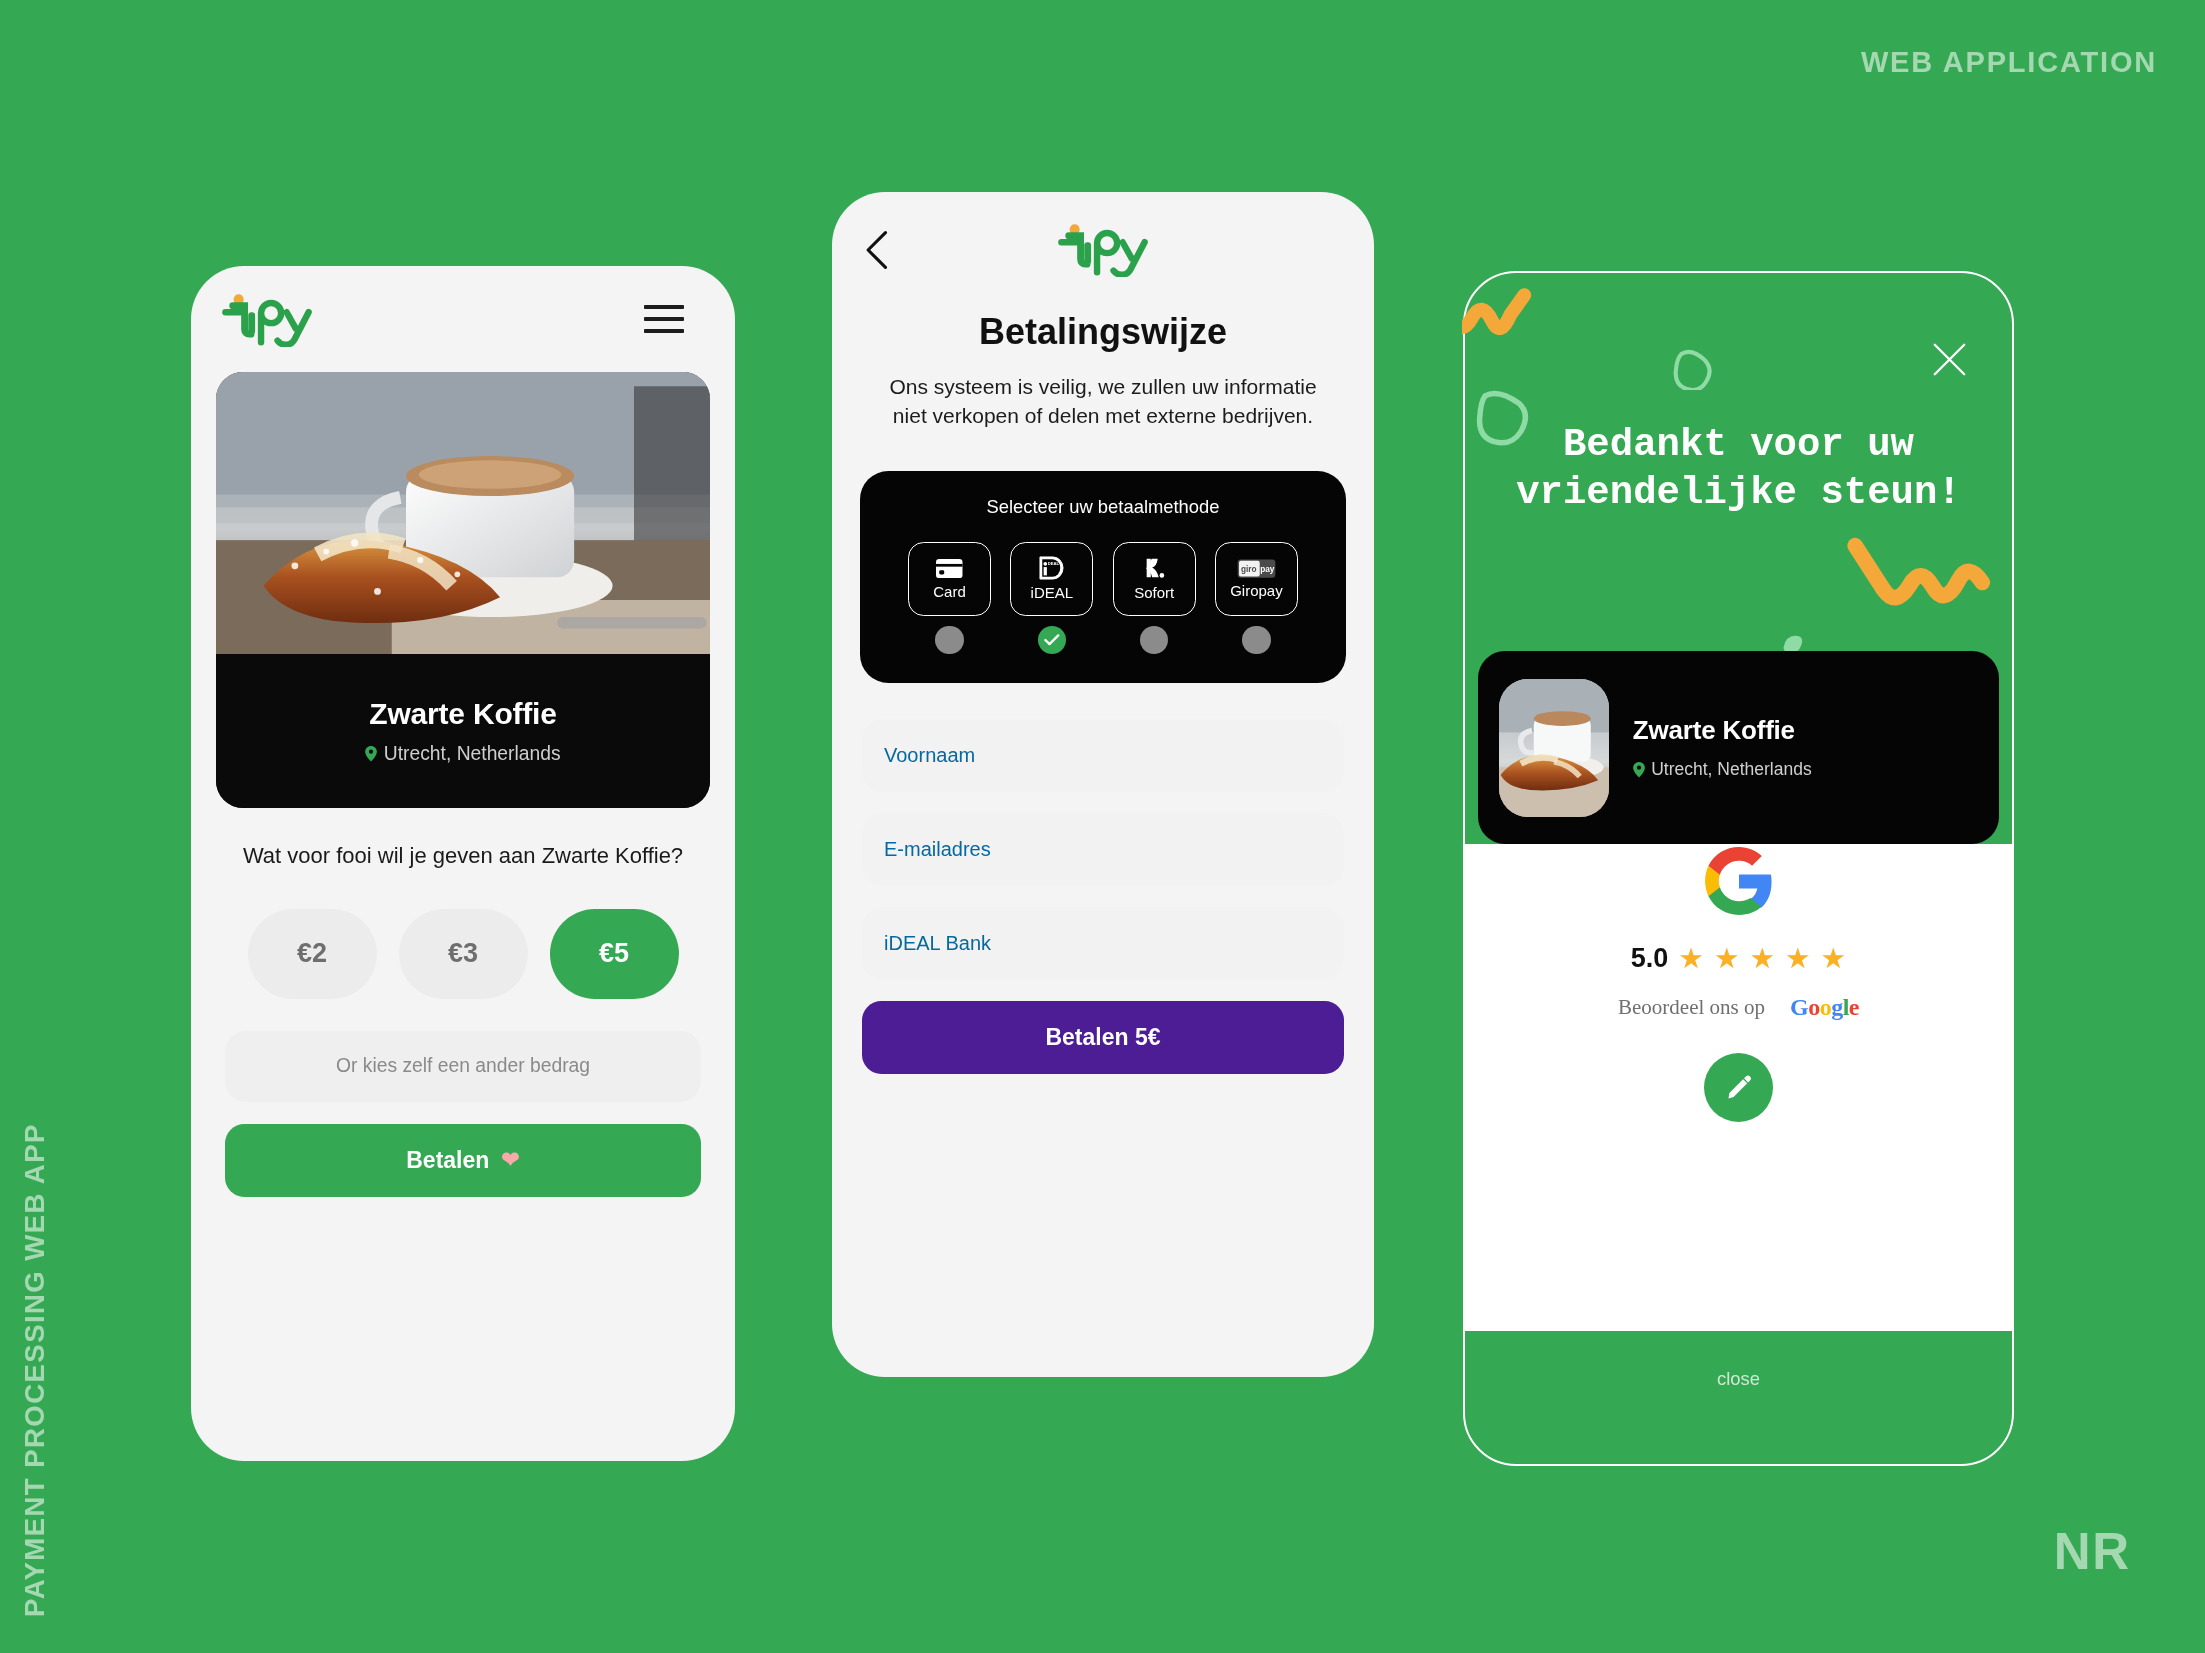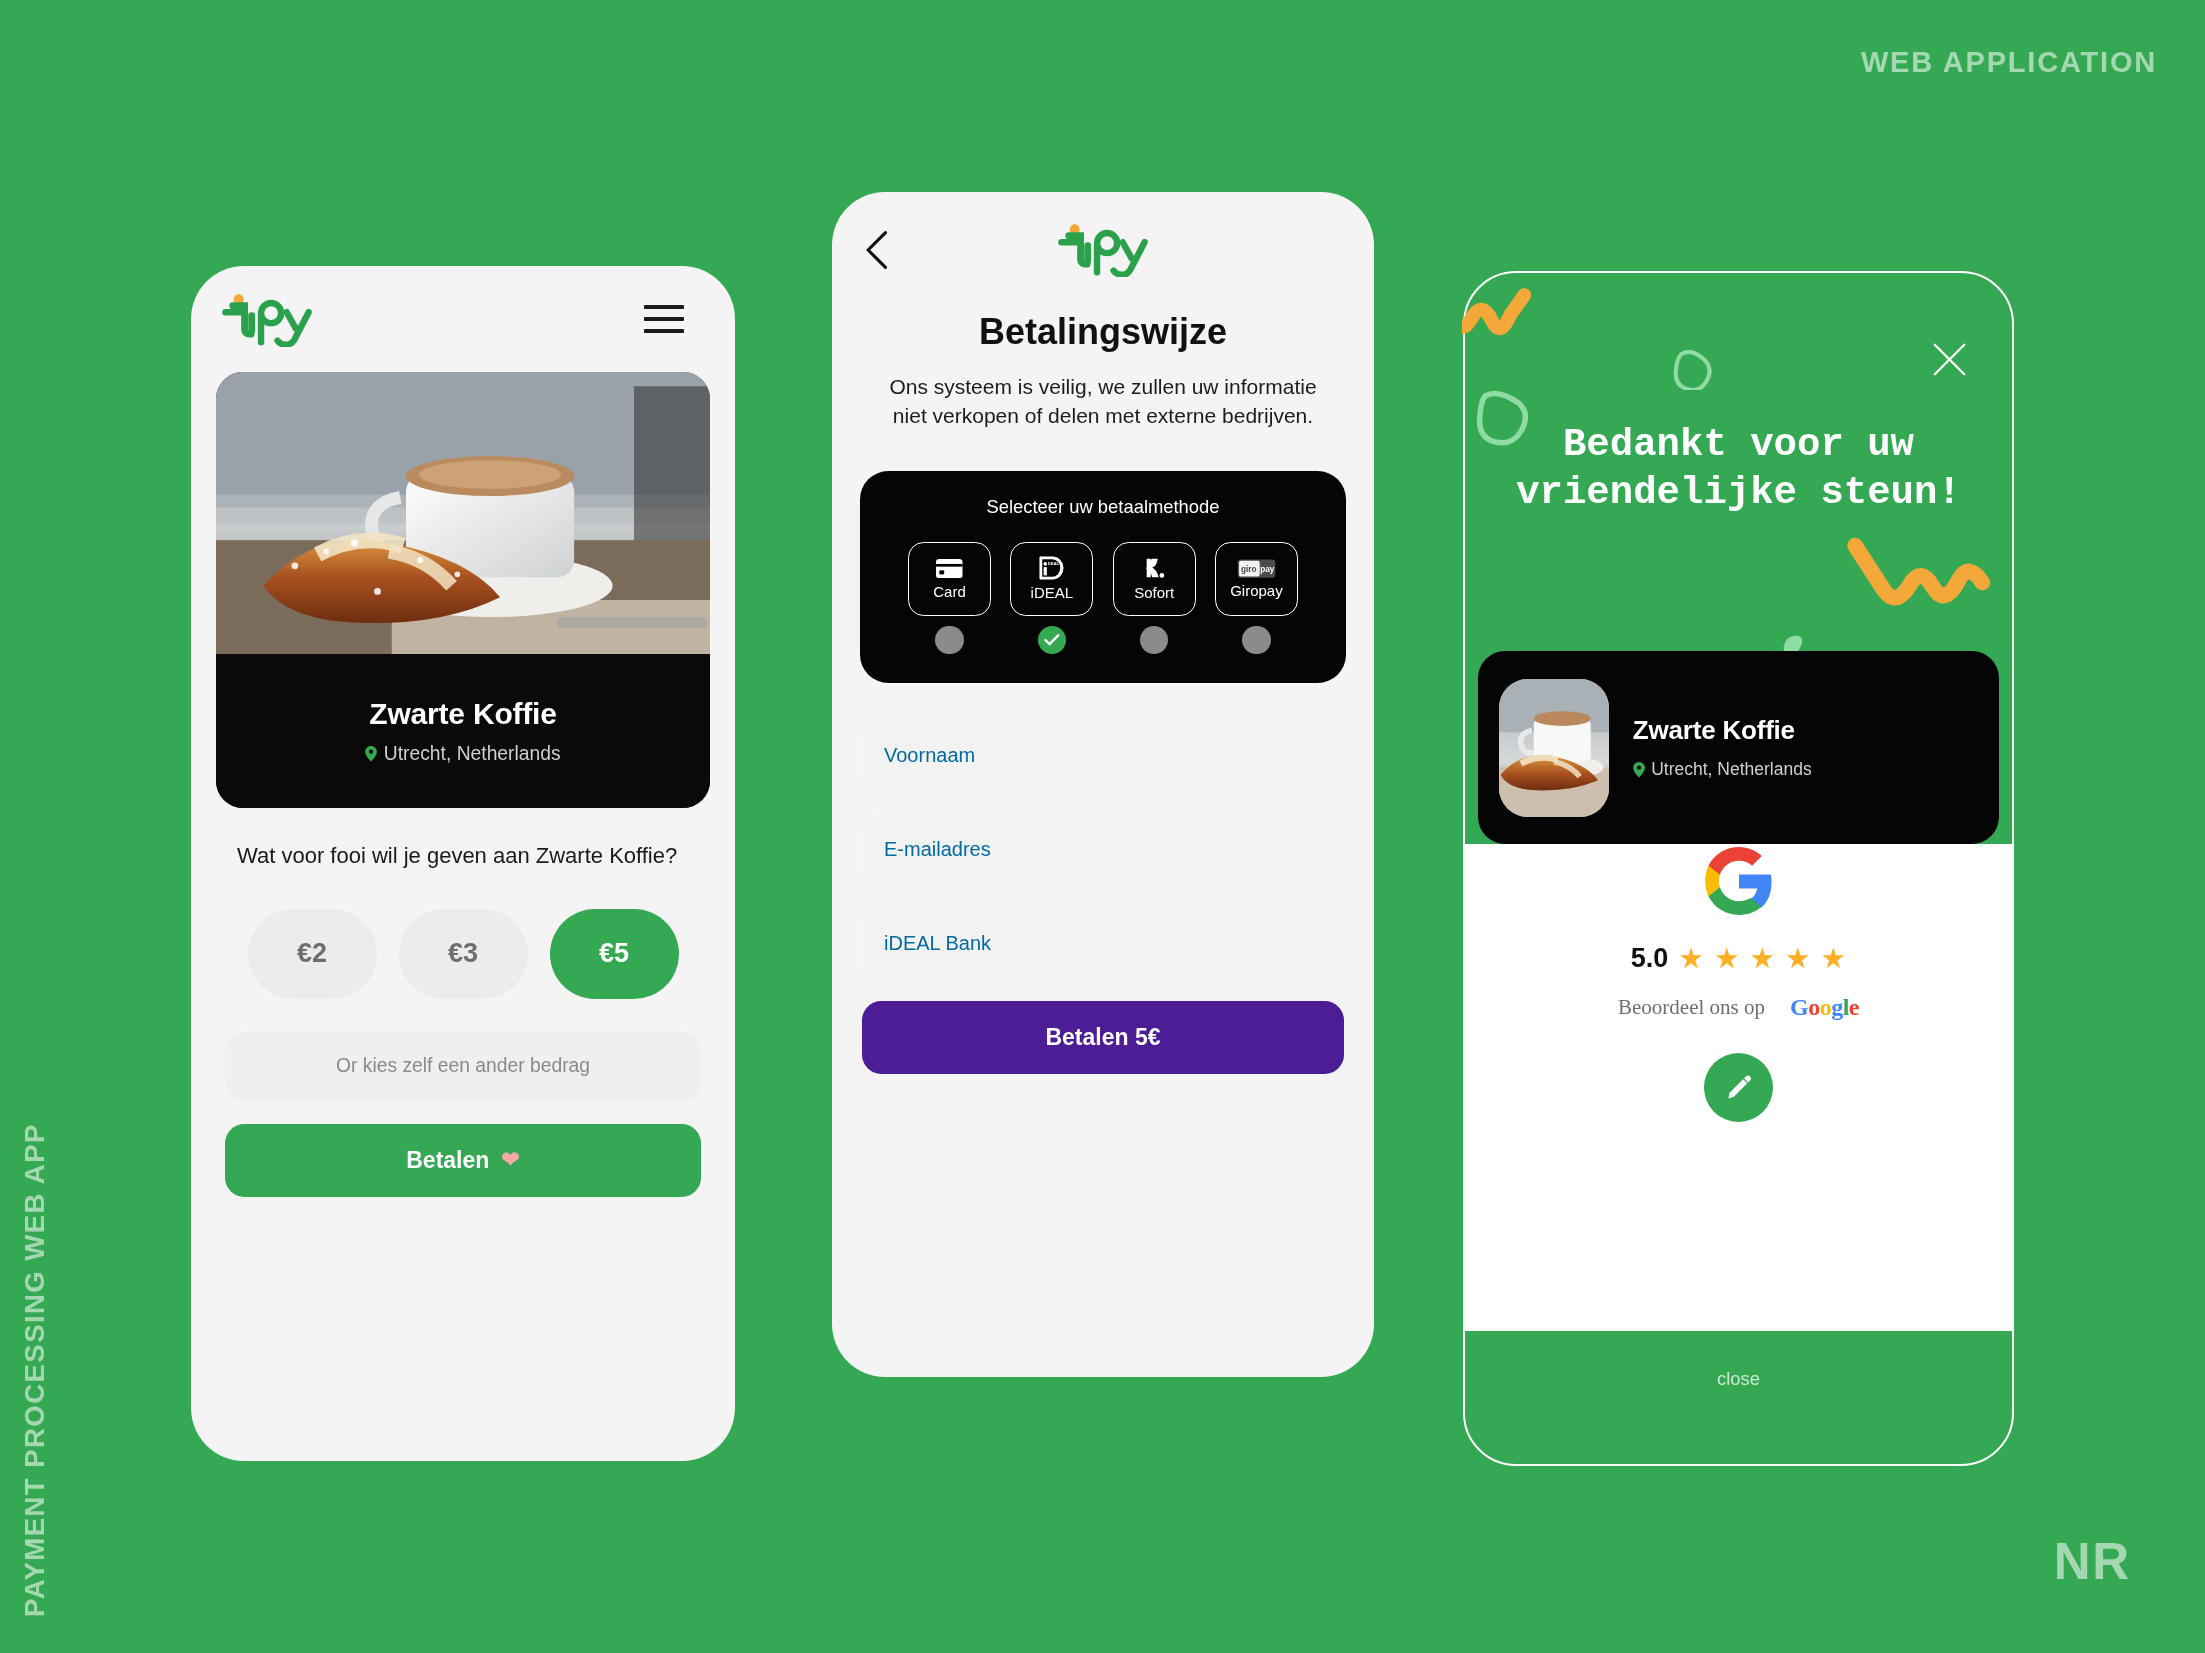--- a/index.html
+++ b/index.html
@@ -19,21 +19,21 @@
   }
   #side-label {
     position: absolute; left: 51px; bottom: 37px;
     transform-origin: left bottom;
     transform: rotate(-90deg);
     font-size: 27.6px; font-weight: 700; letter-spacing: 1.4px;
     white-space: nowrap;
     color: rgba(255,255,255,0.55);
   }
   #signature {
-    position: absolute; right: 74px; bottom: 63px;
+    position: absolute; right: 74px; bottom: 73px;
     font-size: 51px; font-weight: 700; letter-spacing: 1.8px;
     color: rgba(255,255,255,0.55);
   }
 
   
   .phone {
     position: absolute;
     background: #f4f4f4;
     border-radius: 53px;
     overflow: hidden;
@@ -69,21 +69,21 @@
   #p1-hero .caption {
     position:absolute; left:0; right:0; bottom:0; height: 154px;
     background:#0a0a0a; display:flex; flex-direction:column;
     align-items:center; justify-content:center; gap: 12px;
   }
   .venue-name { color:#fff; font-size: 30px; font-weight: 700; letter-spacing:-0.2px;}
   .venue-loc { color:#cfcfcf; font-size: 19.3px; display:flex; align-items:center; gap: 6.4px;}
   .pin { width: 12px; height: 15.6px; flex:none; }
 
   #p1-question {
-    margin: 33px 46px 0; text-align:left;
+    margin: 33px 46px 0; text-align:center;
     font-size: 22px; line-height: 1.35; color:#1a1a1a;
   }
   #p1-amounts {
     display:flex; justify-content:center; gap: 22px;
     margin-top: 38px;
   }
   .amount-chip {
     width: 129px; height: 90px; border-radius: 459px;
     background:#ececec; color:#6e6e6e;
     display:flex; align-items:center; justify-content:center;

